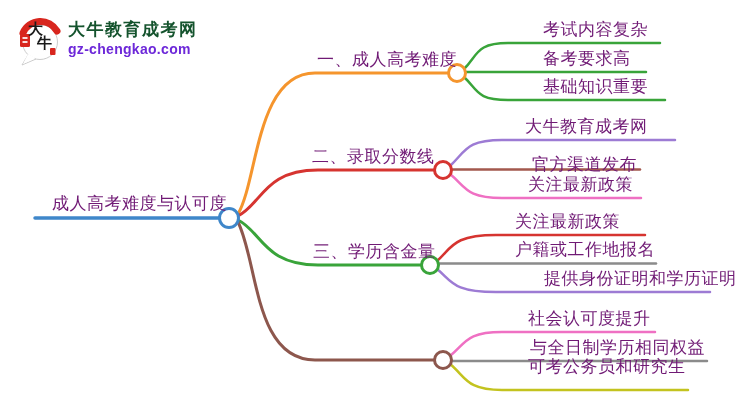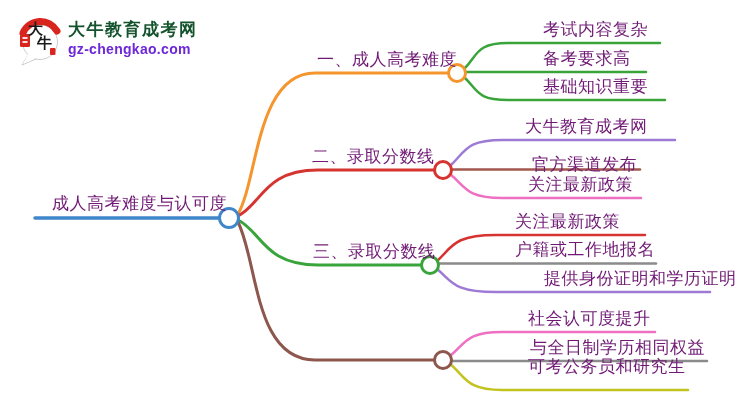--- a/index.html
+++ b/index.html
@@ -60,21 +60,21 @@
     <circle cx="457" cy="73" r="8.5" fill="#ffffff" stroke="#f5952d" stroke-width="3"></circle>
     <circle cx="443" cy="170" r="8.5" fill="#ffffff" stroke="#d63430" stroke-width="3"></circle>
     <circle cx="430" cy="265" r="8.5" fill="#ffffff" stroke="#39a43a" stroke-width="3"></circle>
     <circle cx="443" cy="360" r="8.5" fill="#ffffff" stroke="#8d574d" stroke-width="3"></circle>
   </svg>
 
   <div class="lbl root" style="left:52px;top:193px;">成人高考难度与认可度</div>
 
   <div class="lbl" style="left:317px;top:49px;">一、成人高考难度</div>
   <div class="lbl" style="left:312px;top:146px;">二、录取分数线</div>
-  <div class="lbl" style="left:313px;top:241px;">三、录取分数线</div>
+  <div class="lbl" style="left:313px;top:241px;">三、学历含金量</div>
 
   <div class="lbl" style="left:543px;top:19px;">考试内容复杂</div>
   <div class="lbl" style="left:543px;top:48px;">备考要求高</div>
   <div class="lbl" style="left:543px;top:76px;">基础知识重要</div>
 
   <div class="lbl" style="left:525px;top:116px;">大牛教育成考网</div>
   <div class="lbl" style="left:532px;top:154px;">官方渠道发布</div>
   <div class="lbl" style="left:528px;top:174px;">关注最新政策</div>
 
   <div class="lbl" style="left:515px;top:211px;">关注最新政策</div>

